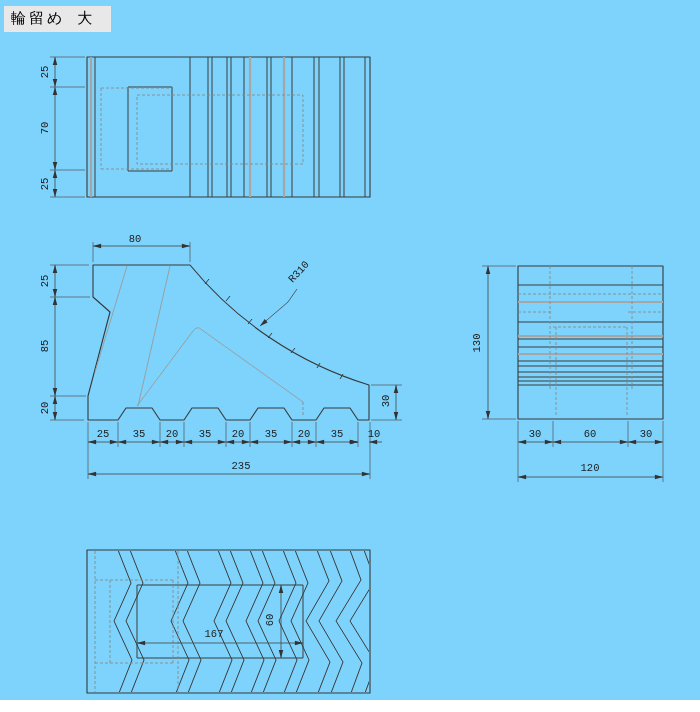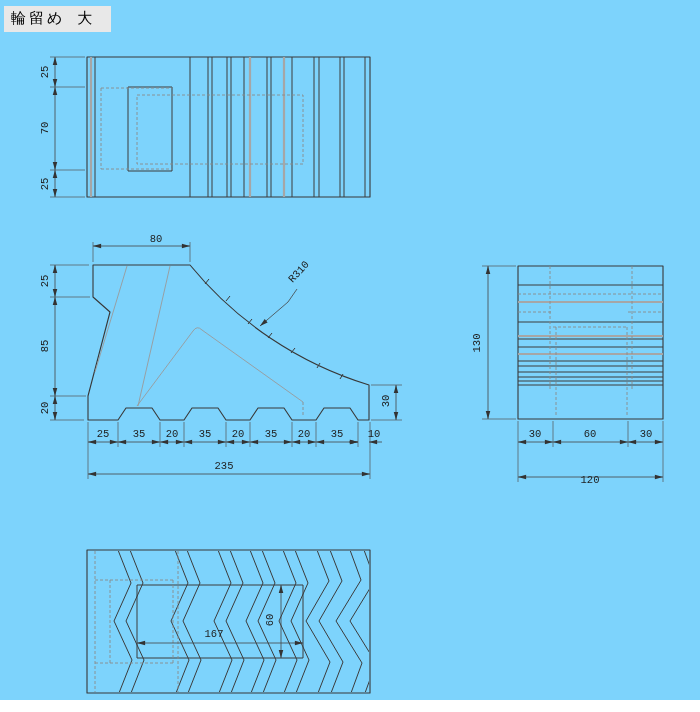--- a/index.html
+++ b/index.html
@@ -205,39 +205,39 @@
       <line x1="281" y1="585" x2="281" y2="658" class="dim" marker-start="url(#ar)" marker-end="url(#ar)"></line>
     </g>
   </svg>
 
   <div class="title">輪留め 大</div>
 
   <div class="lbl rot" style="left:45px;top:72px">25</div>
   <div class="lbl rot" style="left:45px;top:128px">70</div>
   <div class="lbl rot" style="left:45px;top:184px">25</div>
 
-  <div class="lbl" style="left:156px;top:239px">80</div>
+  <div class="lbl" style="left:135px;top:239px">80</div>
   <div class="lbl rot" style="left:45px;top:281px">25</div>
   <div class="lbl rot" style="left:45px;top:346px">85</div>
   <div class="lbl rot" style="left:45px;top:408px">20</div>
   <div class="lbl rdiag" style="left:299px;top:272px">R310</div>
   <div class="lbl rot" style="left:386px;top:401px">30</div>
   <div class="lbl" style="left:103px;top:434px">25</div>
   <div class="lbl" style="left:139px;top:434px">35</div>
   <div class="lbl" style="left:172px;top:434px">20</div>
   <div class="lbl" style="left:205px;top:434px">35</div>
   <div class="lbl" style="left:238px;top:434px">20</div>
   <div class="lbl" style="left:271px;top:434px">35</div>
   <div class="lbl" style="left:304px;top:434px">20</div>
   <div class="lbl" style="left:337px;top:434px">35</div>
   <div class="lbl" style="left:374px;top:434px">10</div>
-  <div class="lbl" style="left:224px;top:466px">235</div>
+  <div class="lbl" style="left:241px;top:466px">235</div>
 
   <div class="lbl rot" style="left:477px;top:343px">130</div>
   <div class="lbl" style="left:535px;top:434px">30</div>
   <div class="lbl" style="left:590px;top:434px">60</div>
   <div class="lbl" style="left:646px;top:434px">30</div>
-  <div class="lbl" style="left:590px;top:480px">120</div>
+  <div class="lbl" style="left:590px;top:468px">120</div>
 
   <div class="lbl" style="left:214px;top:634px">167</div>
   <div class="lbl rot" style="left:270px;top:620px">60</div>
 
 </div>
 
 </body></html>

